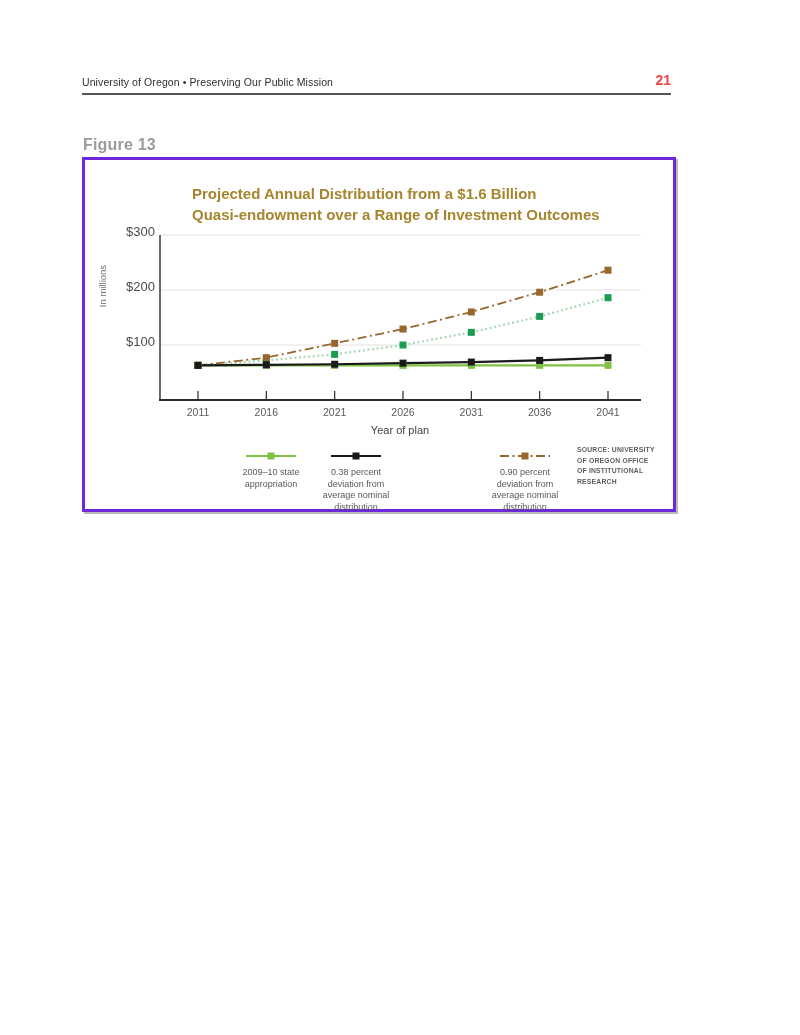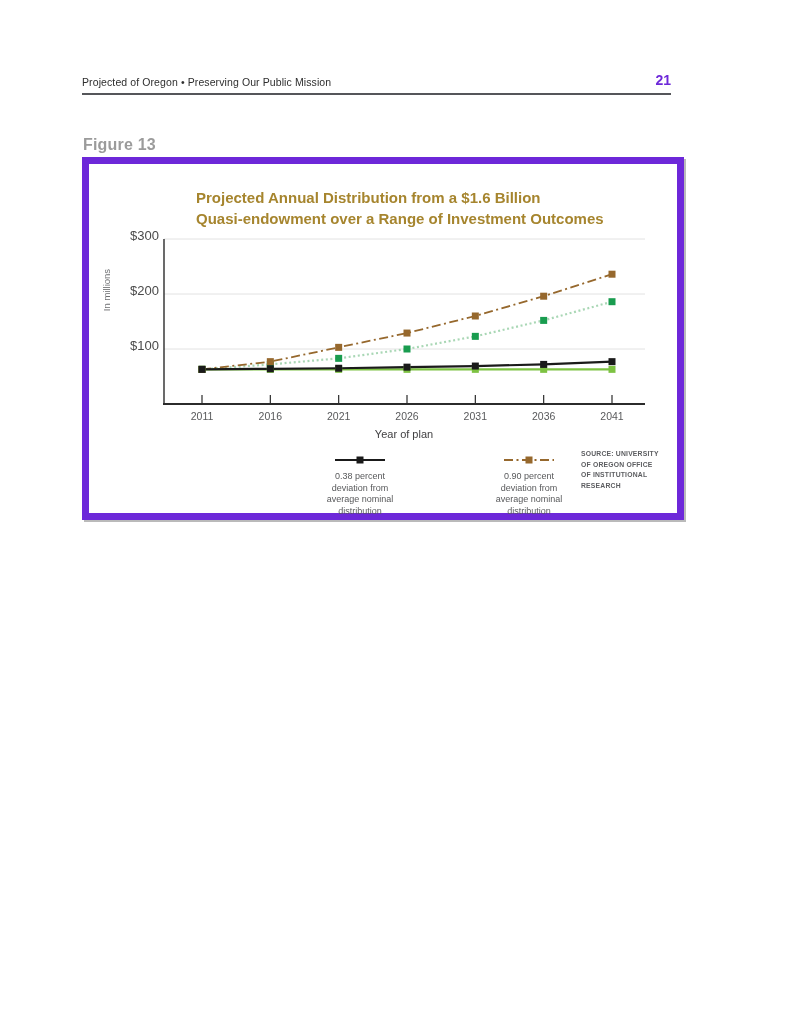--- a/index.html
+++ b/index.html
@@ -5,31 +5,31 @@
   html,body{margin:0;padding:0;}
   body{
     width:800px;height:1035px;background:#ffffff;position:relative;
     font-family:"Liberation Sans", sans-serif;color:#231f20;
   }
   .page-header{
     position:absolute;left:82px;top:72px;width:589px;
     display:flex;justify-content:space-between;align-items:flex-end;
   }
   .header-left{font-size:10.5px;color:#2e2e2e;letter-spacing:.1px;}
-  .page-number{font-size:14px;font-weight:bold;color:#6d28d9;}
+  .page-number{font-size:14px;font-weight:bold;color:#ef4444;}
   .header-rule{
     position:absolute;left:82px;top:93px;width:589px;height:2px;background:#55565a;
   }
   .figure-label{
     position:absolute;left:83px;top:136px;
     font-size:16px;font-weight:bold;color:#9b9b9b;letter-spacing:.2px;
   }
   .figure-box{
     position:absolute;left:82px;top:157px;width:588px;height:349px;
-    background:#ffffff;border:7px solid #6d28d9;
+    background:#ffffff;border:3px solid #6d28d9;
     box-shadow:2px 2px 0 rgba(130,130,130,.55);
   }
   .chart-title{
     position:absolute;left:107px;top:24px;width:430px;
     font-size:15px;font-weight:bold;color:#a6852e;line-height:1.38;
     white-space:pre-line;
   }
   #chart-svg{position:absolute;left:0;top:60px;}
   .ytick{font-size:13px;fill:#4a4a4a;font-family:"Liberation Sans",sans-serif;}
   .xtick{font-size:10.5px;fill:#58595b;font-family:"Liberation Sans",sans-serif;}
@@ -46,21 +46,21 @@
   .source-note{
     position:absolute;left:492px;top:285px;width:100px;
     font-size:6.8px;color:#5c5d60;line-height:1.55;letter-spacing:.2px;
     white-space:pre-line;font-weight:bold;
   }
 </style>
 </head>
 <body>
 
 <div class="page-header">
-  <span class="header-left">Projected of Oregon • Preserving Our Public Mission</span>
+  <span class="header-left">University of Oregon • Preserving Our Public Mission</span>
   <span class="page-number">21</span>
 </div>
 <div class="header-rule"></div>
 
 <div class="figure-label">Figure 13</div>
 
 <div class="figure-box">
   <div class="chart-title">Projected Annual Distribution from a $1.6 Billion
 Quasi-endowment over a Range of Investment Outcomes</div>
 
@@ -118,20 +118,28 @@
     <text class="xtick" x="113" y="196" text-anchor="middle">2011</text>
     <text class="xtick" x="181.3" y="196" text-anchor="middle">2016</text>
     <text class="xtick" x="249.7" y="196" text-anchor="middle">2021</text>
     <text class="xtick" x="318" y="196" text-anchor="middle">2026</text>
     <text class="xtick" x="386.3" y="196" text-anchor="middle">2031</text>
     <text class="xtick" x="454.7" y="196" text-anchor="middle">2036</text>
     <text class="xtick" x="523" y="196" text-anchor="middle">2041</text>
     <text class="axis-title" x="315" y="214" text-anchor="middle">Year of plan</text>
   </svg>
 
+  <div class="legend-item" style="left:186px">
+    <span class="swatch"><svg width="50" height="12">
+          <line x1="0" y1="6" x2="50" y2="6" stroke="#7dc242" stroke-width="2.2"></line>
+          <rect x="21.5" y="2.5" width="7" height="7" fill="#7dc242"></rect>
+        </svg></span>
+    <div class="legend-text">2009–10 state
+appropriation</div>
+  </div>
   <div class="legend-item" style="left:271px">
     <span class="swatch"><svg width="50" height="12">
           <line x1="0" y1="6" x2="50" y2="6" stroke="#1a1a1a" stroke-width="2.2"></line>
           <rect x="21.5" y="2.5" width="7" height="7" fill="#1a1a1a"></rect>
         </svg></span>
     <div class="legend-text">0.38 percent
 deviation from
 average nominal
 distribution</div>
   </div>

